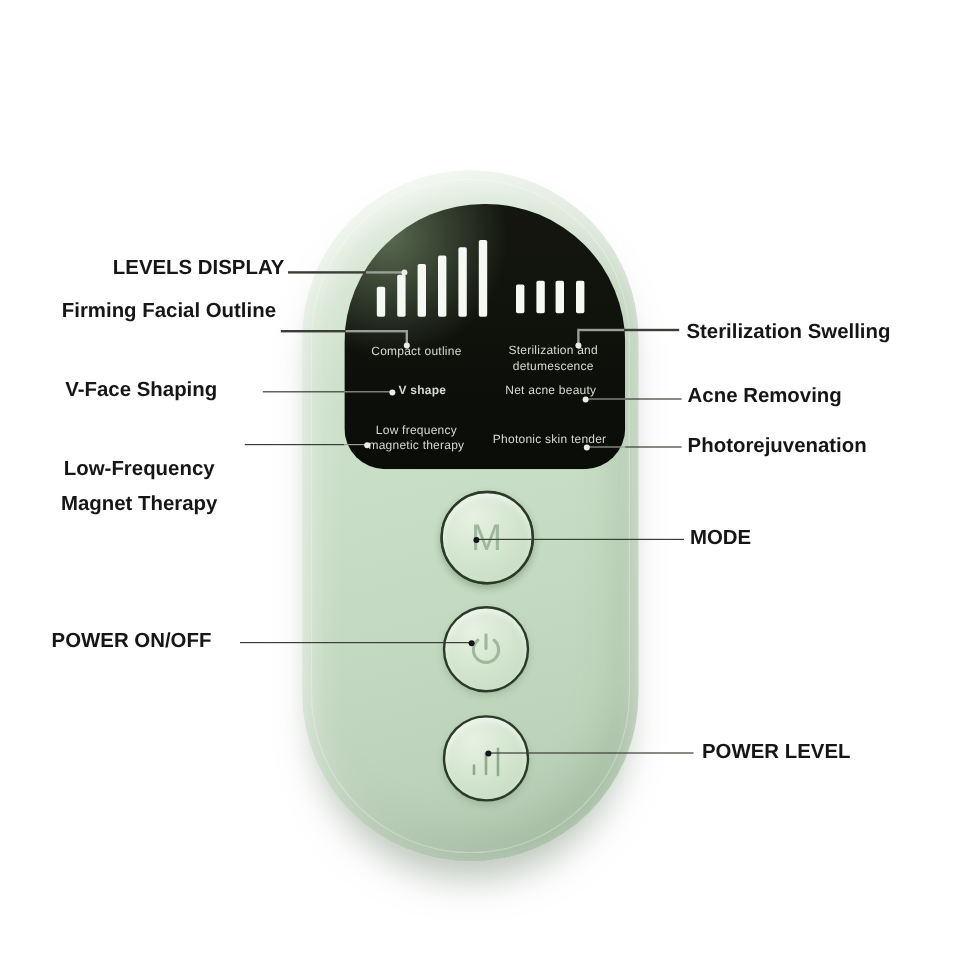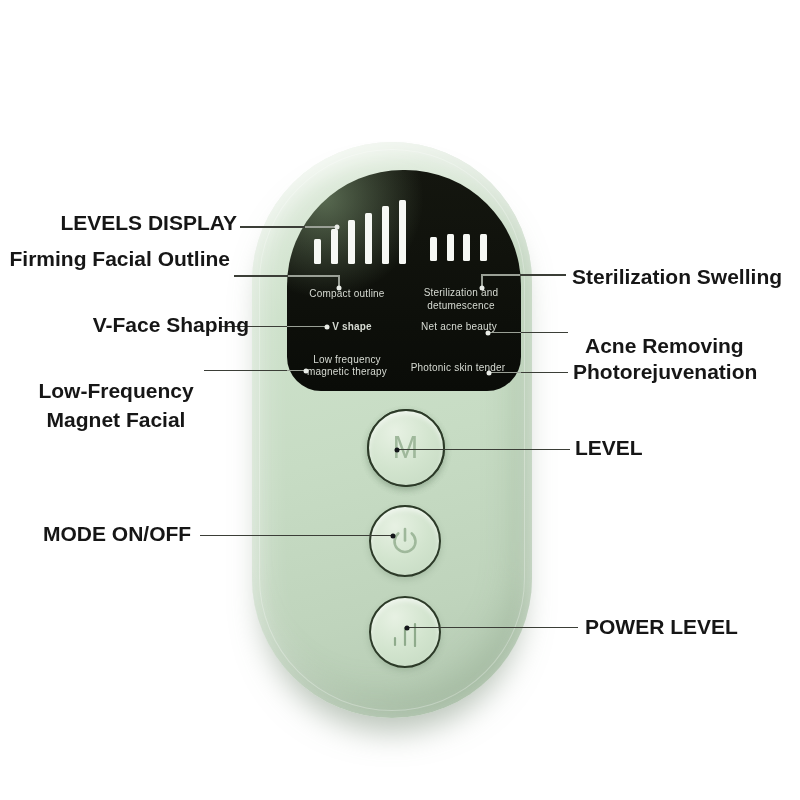--- a/index.html
+++ b/index.html
@@ -40,21 +40,21 @@
 
   
   .line{position:absolute;height:1.5px;background:#3b3e37;}
   .line.lt{background:#9aa096;}
   .vline{position:absolute;width:1.5px;background:#9aa096;}
   .dot{position:absolute;width:5px;height:5px;border-radius:50%;background:#14161a;
        transform:translate(-50%,-50%);}
   .dot.lt{background:#e9ece7;}
 
   
-  .lbl{position:absolute;font-weight:bold;color:#161616;font-size:21px;line-height:24px;
+  .lbl{position:absolute;font-weight:bold;color:#161616;font-size:17px;line-height:24px;
        white-space:nowrap;}
   .lbl.center{text-align:center;white-space:normal;line-height:29px;}
 </style>
 </head>
 <body>
 
 <div class="canvas">
 
   <div class="device">
     <div class="btn btn-mode" style="left:115px;top:267px;"></div>
@@ -138,25 +138,25 @@
   <div class="dot" style="left:397px;top:449.5px;"></div>
 
   <div class="line" style="left:200px;top:534.5px;width:193px;"></div>
   <div class="dot" style="left:393px;top:535.5px;"></div>
 
   <div class="line" style="left:407px;top:626.5px;width:171px;"></div>
   <div class="dot" style="left:407px;top:627.5px;"></div>
 
   <div class="lbl" style="right:563px;top:211px;">LEVELS DISPLAY</div>
   <div class="lbl" style="right:570px;top:247px;">Firming Facial Outline</div>
-  <div class="lbl" style="right:551px;top:313px;">V-Face Shaping</div>
+  <div class="lbl" style="right:619px;top:313px;">V-Face Shaping</div>
   <div class="lbl center" style="left:16px;top:376px;width:200px;">
     <span>Low-Frequency</span><br>
-    <span>Magnet Facial</span>
+    <span>Magnet Therapy</span>
   </div>
-  <div class="lbl" style="left:43px;top:522px;">MODE ON/OFF</div>
+  <div class="lbl" style="left:43px;top:522px;">POWER ON/OFF</div>
   <div class="lbl" style="left:572px;top:265px;">Sterilization Swelling</div>
-  <div class="lbl" style="left:573px;top:334px;margin-left:12px;">Acne Removing</div>
+  <div class="lbl" style="left:573px;top:318px;">Acne Removing</div>
   <div class="lbl" style="left:573px;top:360px;">Photorejuvenation</div>
-  <div class="lbl" style="left:575px;top:436px;">LEVEL</div>
+  <div class="lbl" style="left:575px;top:436px;">MODE</div>
   <div class="lbl" style="left:585px;top:615px;">POWER LEVEL</div>
 
 </div>
 
 </body></html>

